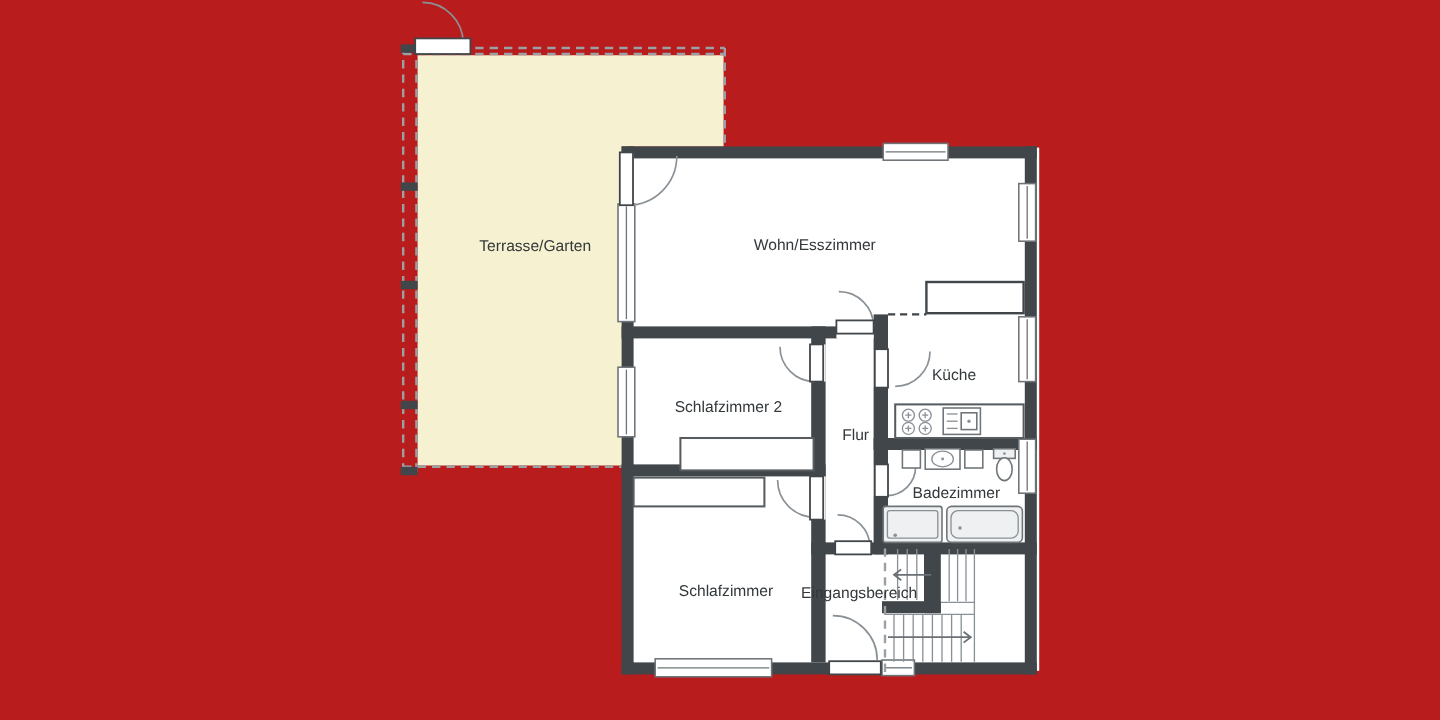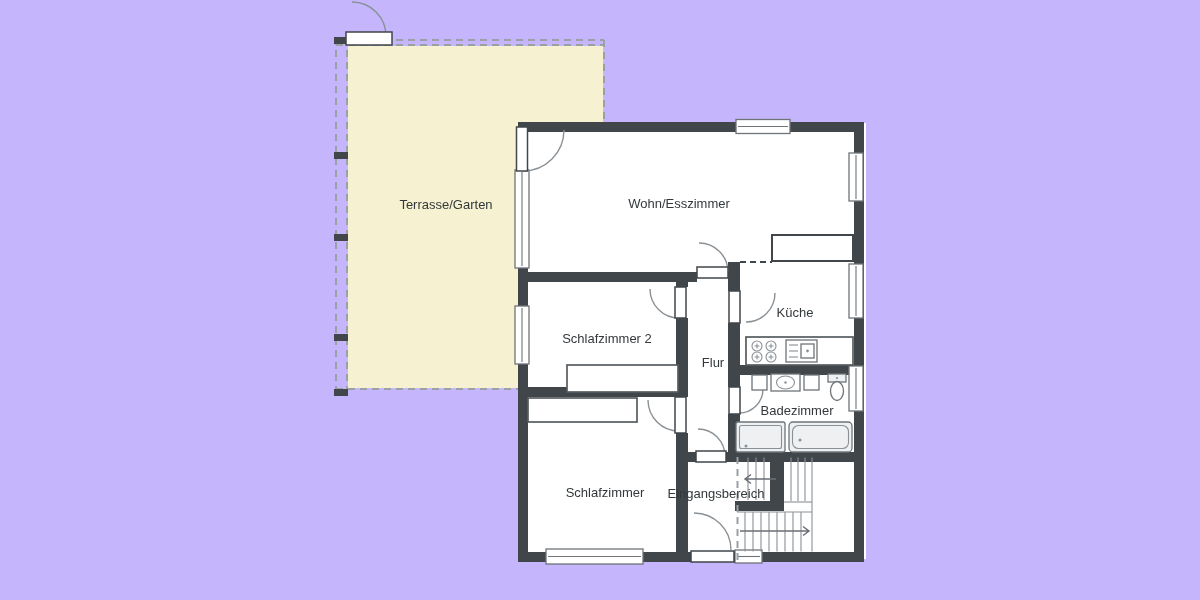--- a/index.html
+++ b/index.html
@@ -1,16 +1,16 @@
 <!DOCTYPE html>
 <html style="--wall: #40464a; --frame: #6e7478; --line: #8a9196; --text: #33383b; --terraceFill: #f6f2d1; --terraceBorder: #9aa0a3; --fixtureFill: #eef0f1;"><head>
 <meta charset="utf-8">
 <style>
   html,body{margin:0;padding:0;background:#fff;}
-  .stage{position:relative;width:1200px;height:600px;background:#c4b5fd;overflow:hidden;
+  .stage{position:relative;width:1200px;height:600px;background:#b91c1c;overflow:hidden;
          font-family:"Liberation Sans",sans-serif;}
   .wall{fill:var(--wall);}
   .gap{fill:#ffffff;}
   .terrace{fill:var(--terraceFill);}
   .dash{stroke:var(--terraceBorder);stroke-width:2;fill:none;stroke-dasharray:7 5;}
   .win{fill:#ffffff;stroke:var(--frame);stroke-width:1.3;}
   .winline{stroke:var(--frame);stroke-width:1.1;}
   .leaf{fill:#ffffff;stroke:var(--wall);stroke-width:1.5;}
   .arc{fill:none;stroke:var(--line);stroke-width:1.4;}
   .furn{fill:#ffffff;stroke:#565c60;stroke-width:1.7;}

